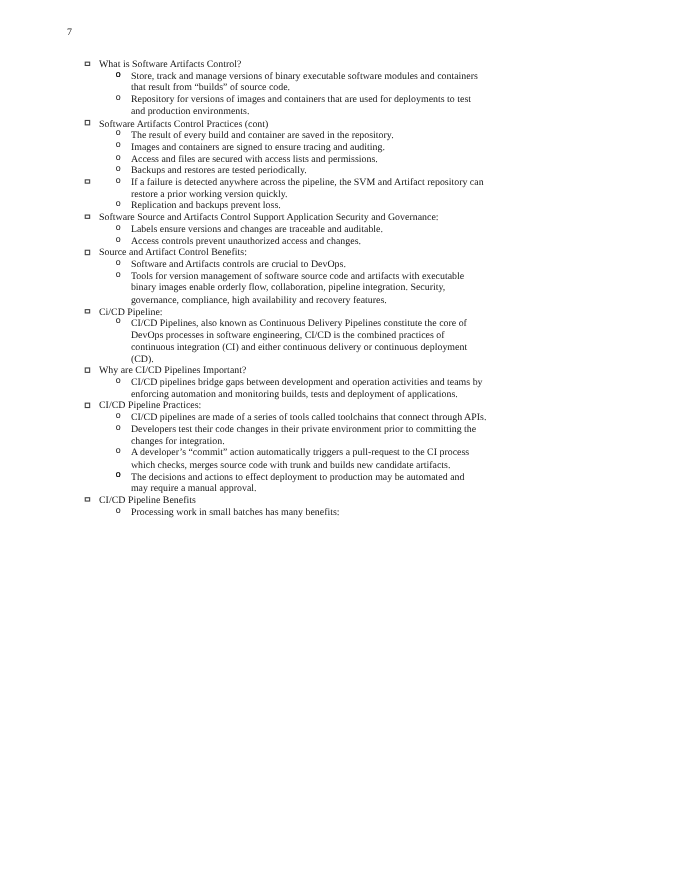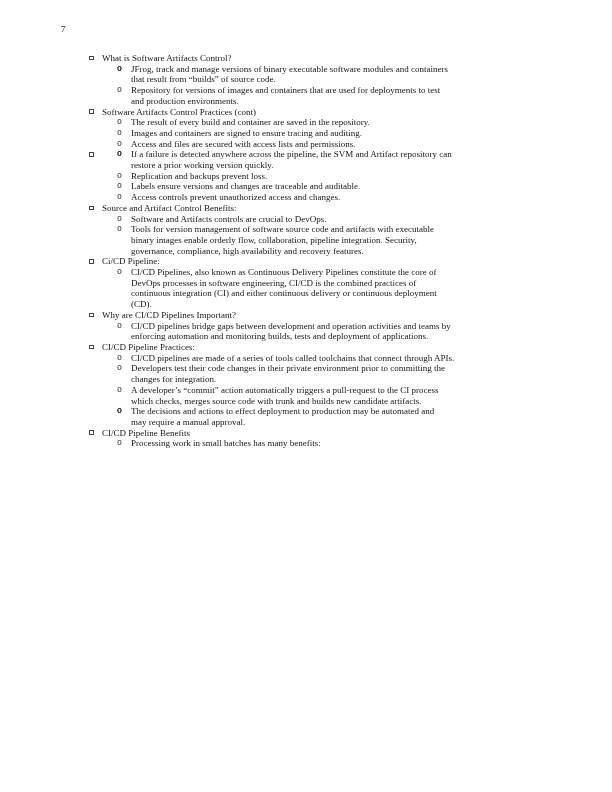--- a/index.html
+++ b/index.html
@@ -5,21 +5,21 @@
   html, body { margin: 0; padding: 0; }
   body {
     width: 612px; height: 792px;
     background: #ffffff;
     font-family: "Liberation Serif", "DejaVu Serif", serif;
     font-size: 9px; line-height: 10.7px;
     color: #151515;
   }
   .page { position: relative; width: 612px; height: 792px; overflow: hidden; background: #ffffff; }
   .pageno { position: absolute; left: 61px; top: 24px; }
-  .doc { position: absolute; left: 0; top: 53px; right: 0; padding-left: 12px; }
+  .doc { position: absolute; left: 0; top: 53px; right: 0; }
   .item { position: relative; }
   .txt { display: block; white-space: pre-line; }
   .l1 > .txt { margin-left: 90px; }
   .l2 > .txt { margin-left: 119px; }
   .b1 {
     position: absolute; left: 77px; top: 2.8px;
     width: 4.5px; height: 4.5px;
     border: 0.8px solid #444; box-sizing: border-box;
     background: transparent;
   }
@@ -40,21 +40,21 @@
       <div class="list">
         <div class="item l1">
           <span class="b1"></span>
           <span class="txt">What is Software Artifacts Control?</span>
         </div>
         <div class="item l2">
           <span class="b2">o</span>
         </div>
         <div class="item l2">
           <span class="b2">o</span>
-          <span class="txt">JFrog, track and manage versions of binary executable software modules and containers
+          <span class="txt">Store, track and manage versions of binary executable software modules and containers
 that result from “builds” of source code.</span>
         </div>
         <div class="item l2">
           <span class="b2">o</span>
           <span class="txt">Repository for versions of images and containers that are used for deployments to test
 and production environments.</span>
         </div>
         <div class="item l1">
           <span class="b1"></span>
           <span class="txt">Software Artifacts Control Practices (cont)</span>
@@ -66,32 +66,37 @@
         <div class="item l2">
           <span class="b2">o</span>
           <span class="txt">Images and containers are signed to ensure tracing and auditing.</span>
         </div>
         <div class="item l2">
           <span class="b2">o</span>
           <span class="txt">Access and files are secured with access lists and permissions.</span>
         </div>
         <div class="item l2">
           <span class="b2">o</span>
+          <span class="txt">Backups and restores are tested periodically.</span>
         </div>
         <div class="item l1">
           <span class="b1"></span>
         </div>
         <div class="item l2">
           <span class="b2">o</span>
           <span class="txt">If a failure is detected anywhere across the pipeline, the SVM and Artifact repository can
 restore a prior working version quickly.</span>
         </div>
         <div class="item l2">
           <span class="b2">o</span>
           <span class="txt">Replication and backups prevent loss.</span>
+        </div>
+        <div class="item l1">
+          <span class="b1"></span>
+          <span class="txt">Software Source and Artifacts Control Support Application Security and Governance:</span>
         </div>
         <div class="item l2">
           <span class="b2">o</span>
           <span class="txt">Labels ensure versions and changes are traceable and auditable.</span>
         </div>
         <div class="item l2">
           <span class="b2">o</span>
           <span class="txt">Access controls prevent unauthorized access and changes.</span>
         </div>
         <div class="item l1">

